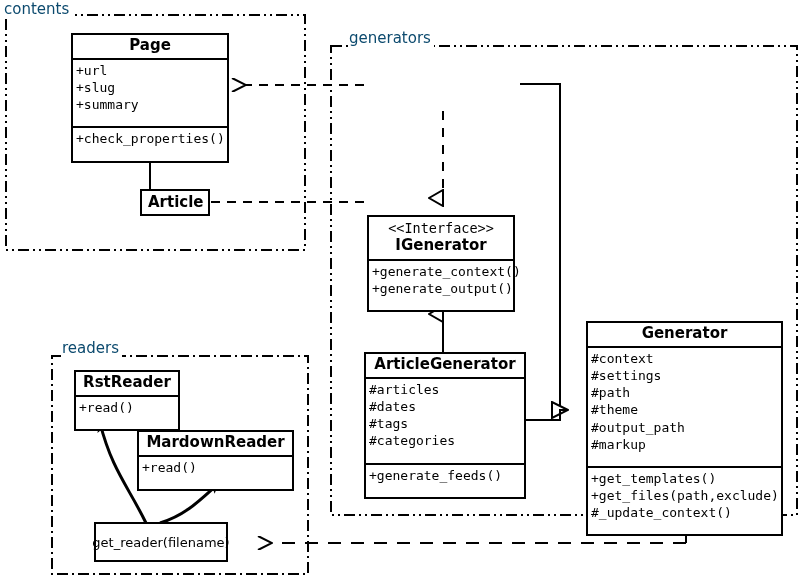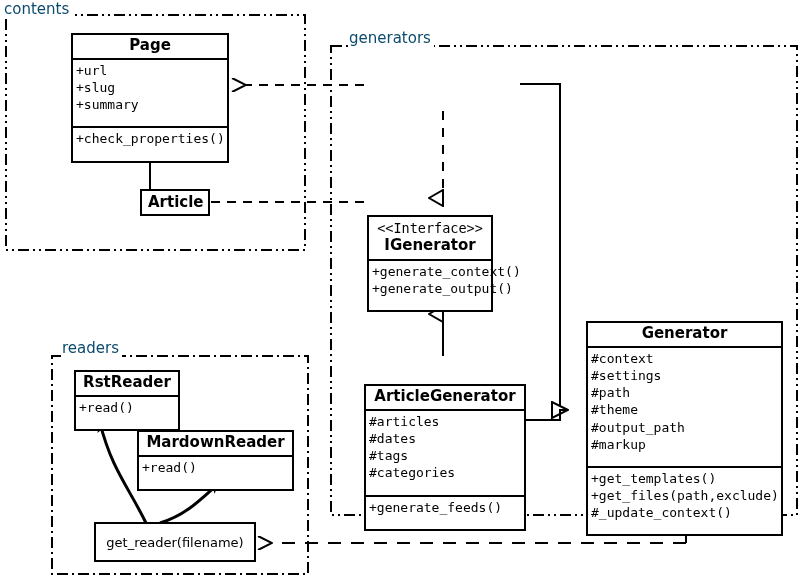--- a/index.html
+++ b/index.html
@@ -153,32 +153,32 @@
     <div class="uml-compartment">
       <span class="uml-row">+check_properties()</span>
     </div>
   </div>
 
   <div class="uml-class" style="left:116px; top:189px; width:70px;margin-left:24px;">
     <div class="uml-name" style="padding:4px 6px;">Article</div>
   </div>
 
 
-  <div class="uml-class" style="left:367px; top:215px; width:126px;">
+  <div class="uml-class" style="left:367px; top:215px; width:148px;">
     <div class="uml-name" style="padding:4px 6px 6px 6px;">
       <span class="uml-stereotype">&lt;&lt;Interface&gt;&gt;</span>
       <span>IGenerator</span>
     </div>
     <div class="uml-compartment">
       <span class="uml-row">+generate_context()</span>
       <span class="uml-row">+generate_output()</span>
     </div>
   </div>
 
-  <div class="uml-class" style="left:364px; top:352px; width:162px;margin-top:32px;">
+  <div class="uml-class" style="left:364px; top:352px; width:162px;">
     <div class="uml-name">ArticleGenerator</div>
     <div class="uml-compartment">
       <span class="uml-row">#articles</span>
       <span class="uml-row">#dates</span>
       <span class="uml-row">#tags</span>
       <span class="uml-row">#categories</span>
     </div>
     <div class="uml-compartment">
       <span class="uml-row">+generate_feeds()</span>
     </div>
@@ -208,17 +208,17 @@
     </div>
   </div>
 
   <div class="uml-class" style="left:137px; top:430px; width:157px;">
     <div class="uml-name">MardownReader</div>
     <div class="uml-compartment">
       <span class="uml-row">+read()</span>
     </div>
   </div>
 
-  <div class="plain-box" style="left:94px; top:522px; width:162px; height:40px;">
+  <div class="plain-box" style="left:94px; top:522px; width:134px; height:40px;">
     <span>get_reader(filename)</span>
   </div>
 
 </div>
 
 </body></html>

